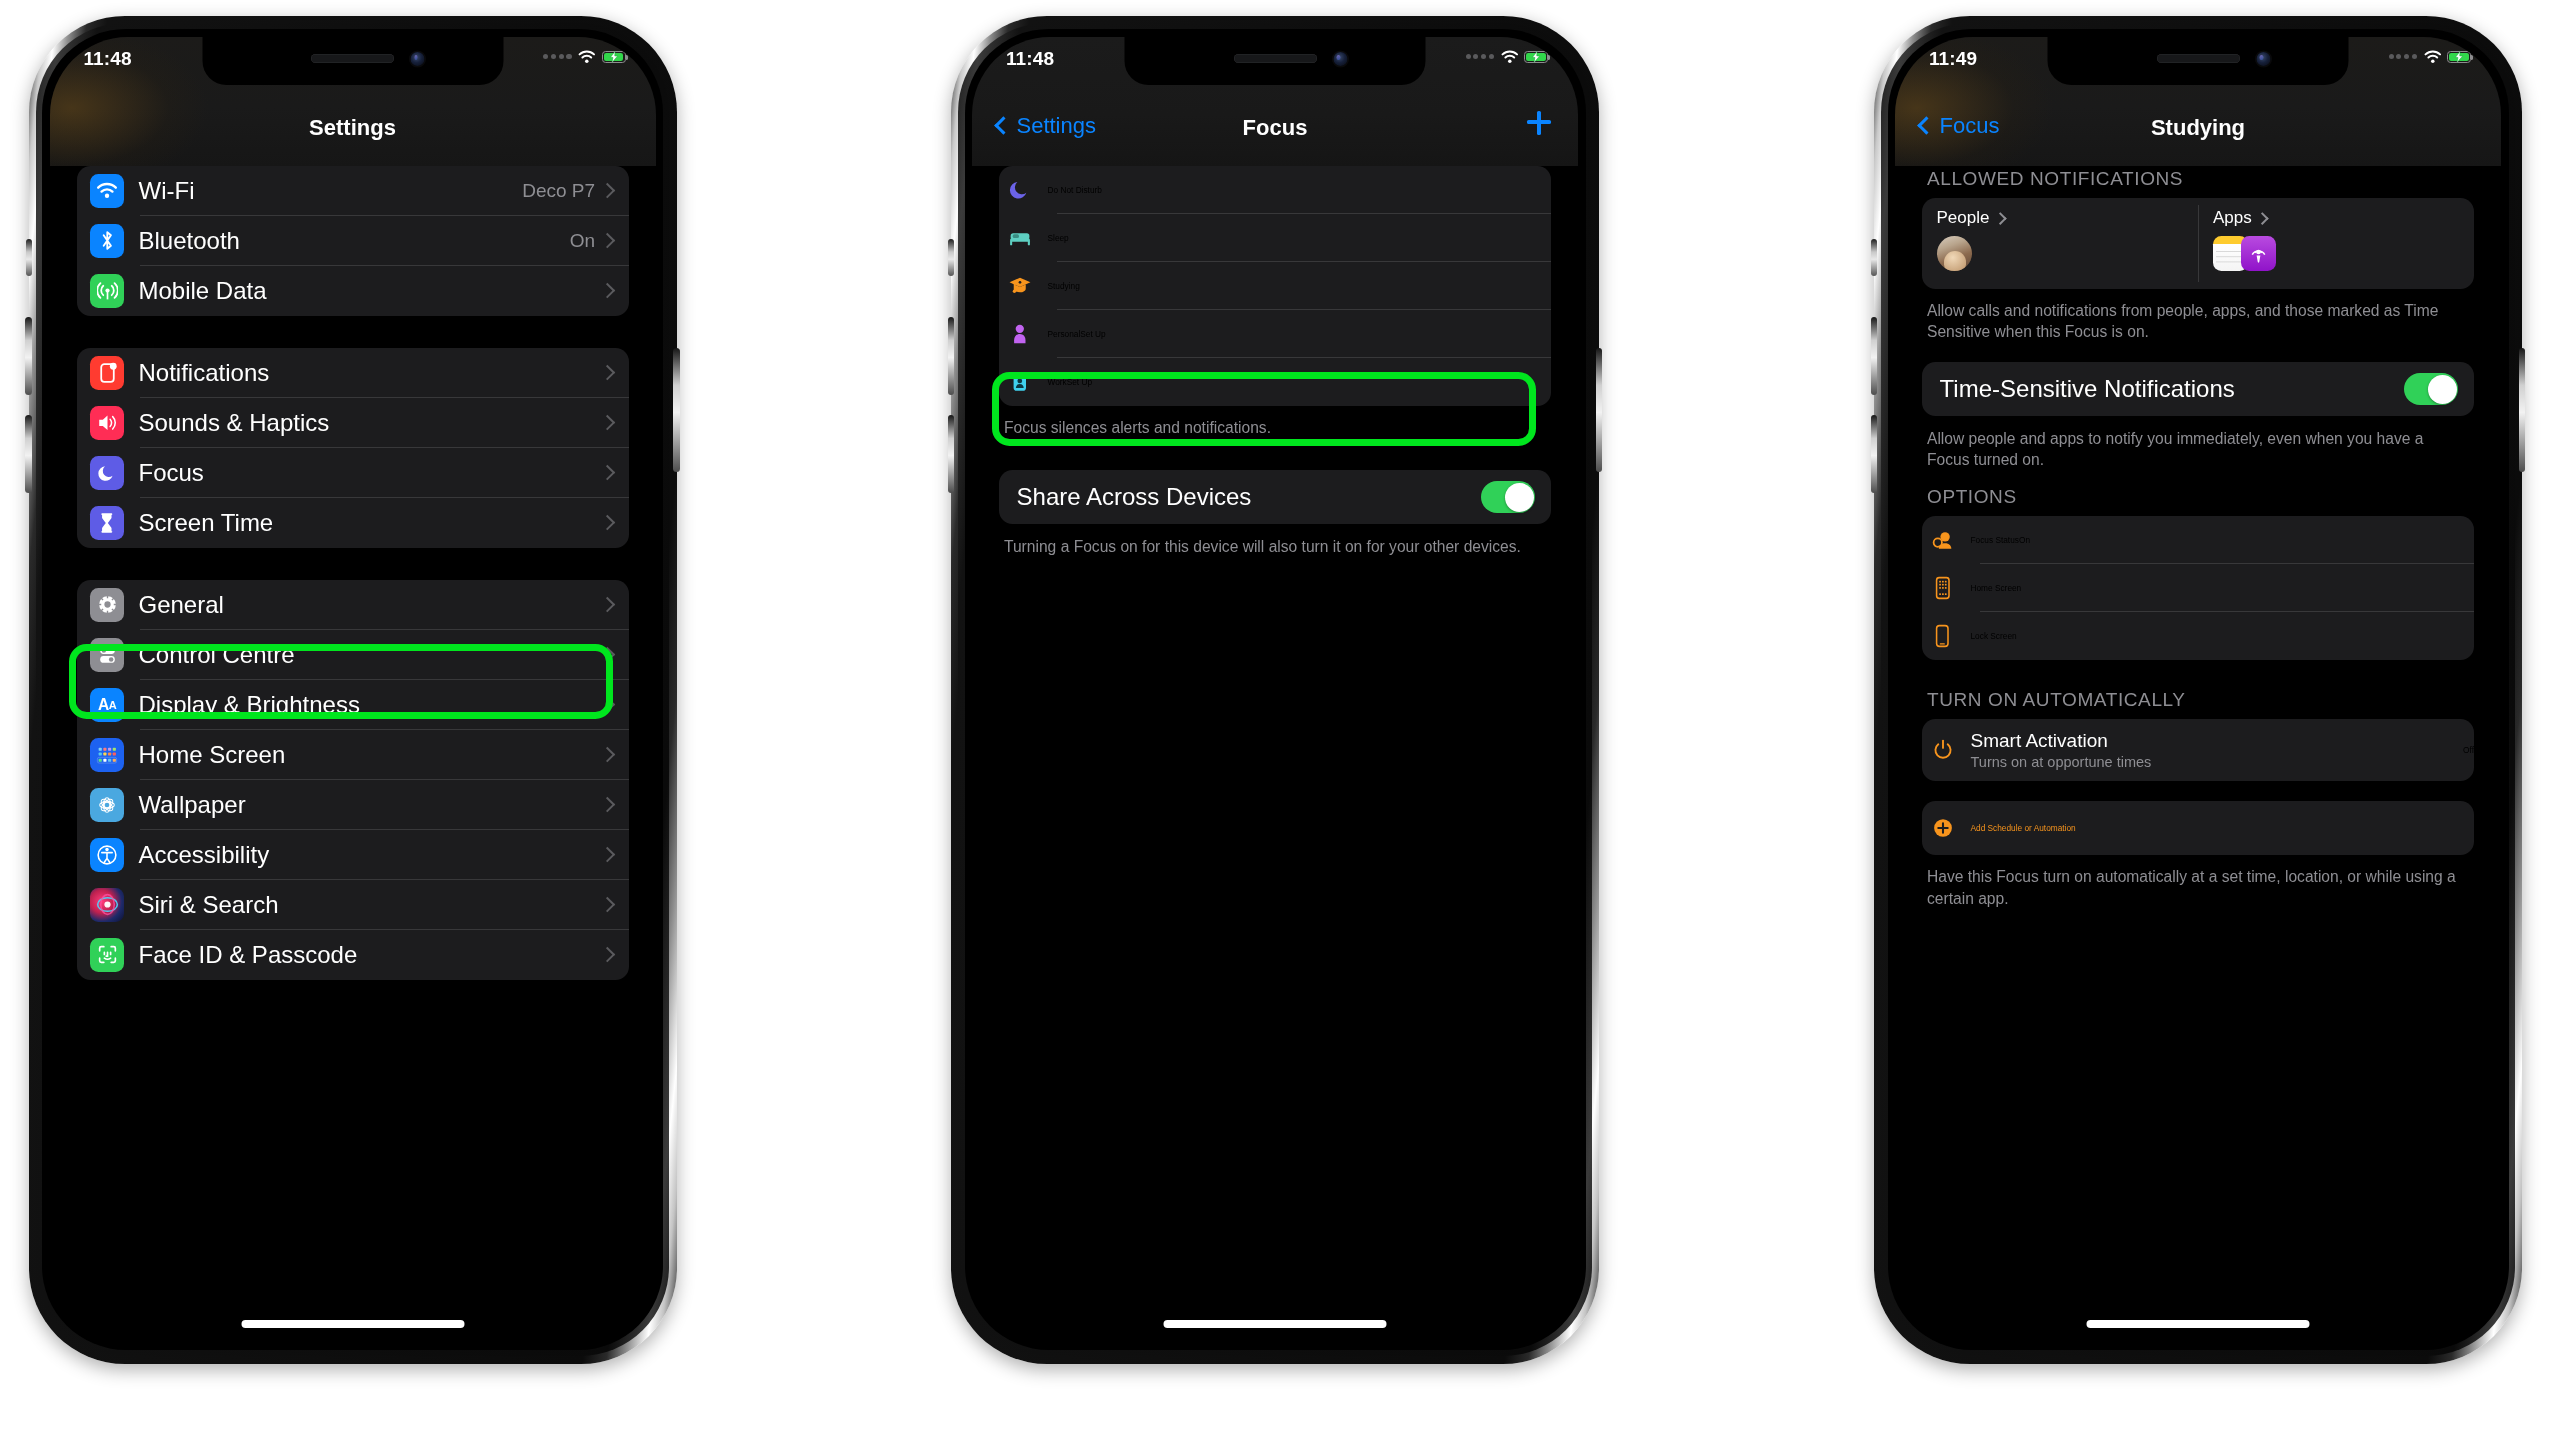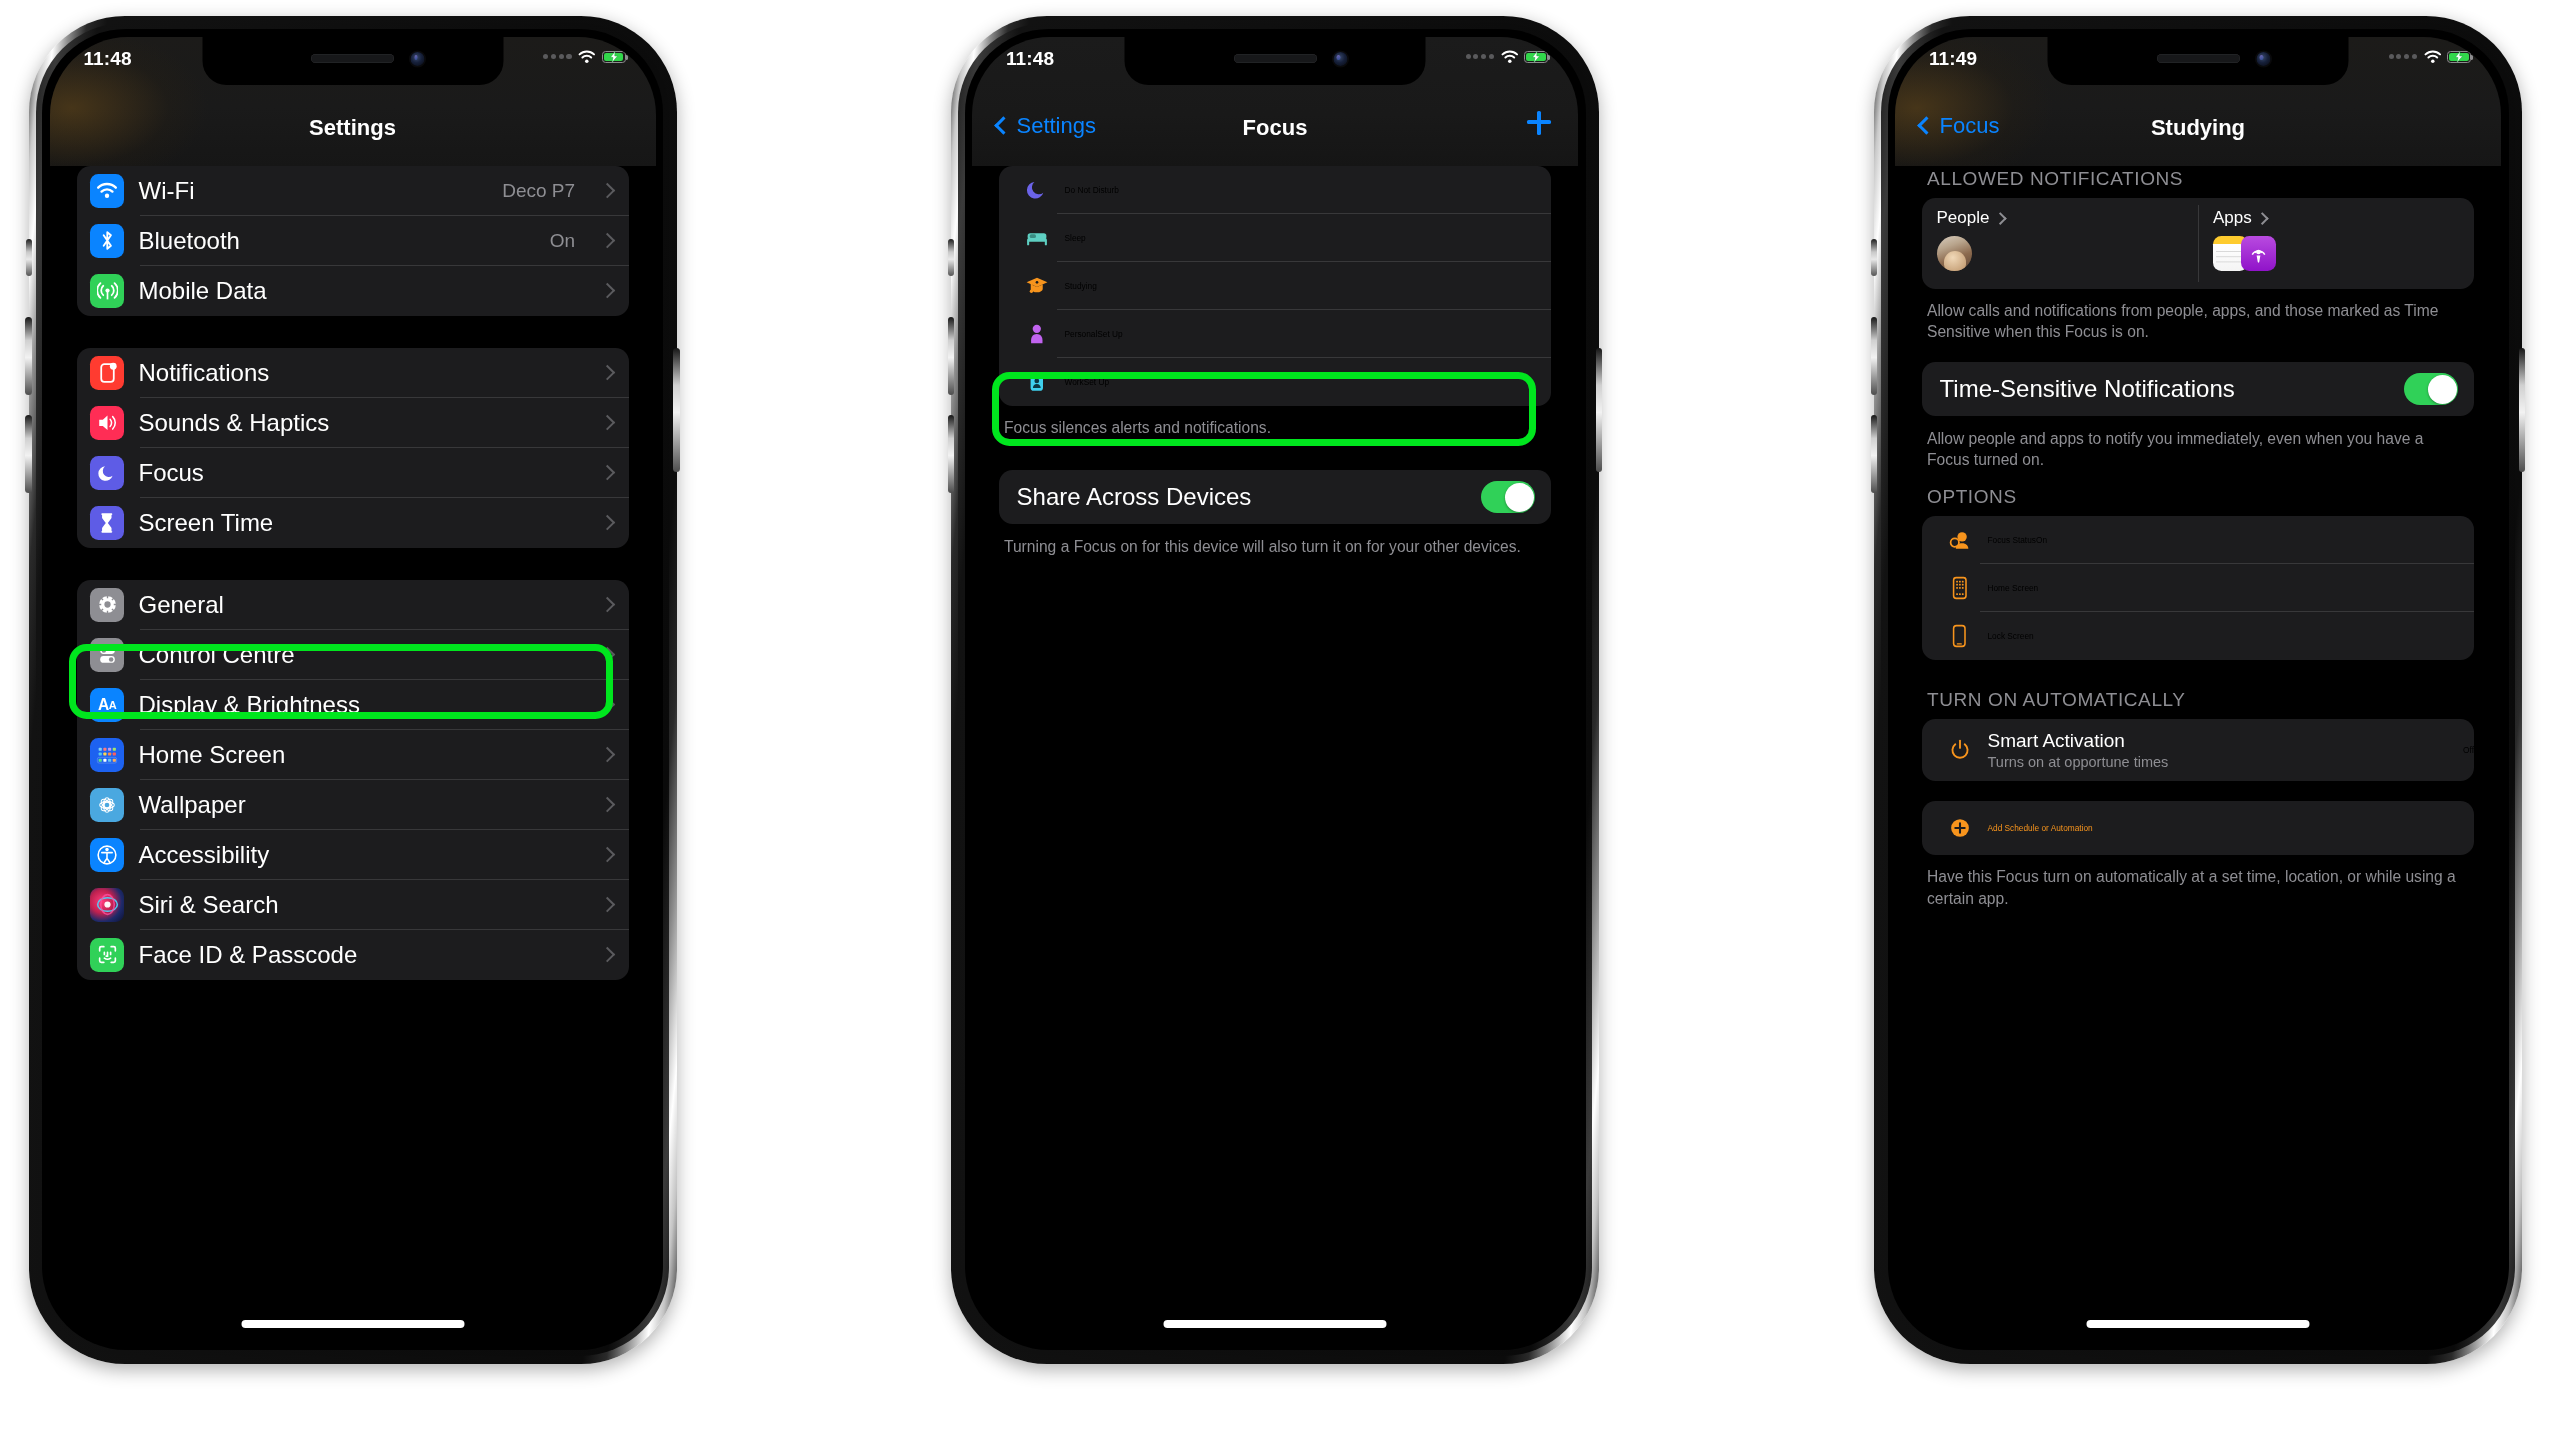--- a/index.html
+++ b/index.html
@@ -75,27 +75,27 @@
   
   .content{position:absolute;left:0;right:0;top:0;bottom:0;background:#000;}
   .scroll{position:absolute;left:0;right:0;top:129px;bottom:0;}
 
   .card{margin:0 27px;background:#1c1c1e;border-radius:13.5px;overflow:hidden;}
   .row{position:relative;display:flex;align-items:center;height:50px;padding-left:13.5px;}
   .row .sep{position:absolute;left:63px;right:0;bottom:0;height:1px;background:#38383a;}
   .row:last-child .sep{display:none;}
   .row .ico{width:34px;height:34px;border-radius:8.3px;flex:none;display:flex;align-items:center;justify-content:center;margin-right:14.5px;}
   .row .lbl{color:#fff;font-size:24px;flex:1;white-space:nowrap;}
-  .row .val{color:#8e8e93;font-size:19px;margin-right:27px;white-space:nowrap;}
+  .row .val{color:#8e8e93;font-size:19px;margin-right:7px;white-space:nowrap;}
   .row .arrow{width:8.8px;height:8.8px;border-right:2.6px solid #5b5b5e;border-top:2.6px solid #5b5b5e;transform:rotate(45deg);margin-right:15.6px;flex:none;}
   .gap{height:32px;}
   .gap.sm{height:19.7px;}
 
   
-  .frow{position:relative;display:flex;align-items:center;height:48px;padding-left:23px;}
+  .frow{position:relative;display:flex;align-items:center;height:48px;padding-left:6px;}
   .frow .gicon{width:29px;height:29px;flex:none;margin-right:13.5px;display:flex;align-items:center;justify-content:center;}
   .frow .sep{position:absolute;left:58px;right:0;bottom:0;height:1px;background:#38383a;}
   .frow:last-child .sep{display:none;}
 
   .footnote{color:#8e8e93;font-size:15.6px;line-height:1.36;margin:11.4px 32px 0 32px;}
   .sectionhdr{color:#8e8e93;font-size:19px;letter-spacing:0.6px;margin:0 32px 8.3px 32px;text-transform:uppercase;}
 
   .toggle{width:54px;height:32px;border-radius:16px;background:#30d158;position:relative;flex:none;margin-right:15.6px;}
   .toggle .knob{position:absolute;top:1.6px;right:1.6px;width:29px;height:29px;border-radius:50%;background:#fff;box-shadow:0 1px 2.6px rgba(0,0,0,.35);}
 

